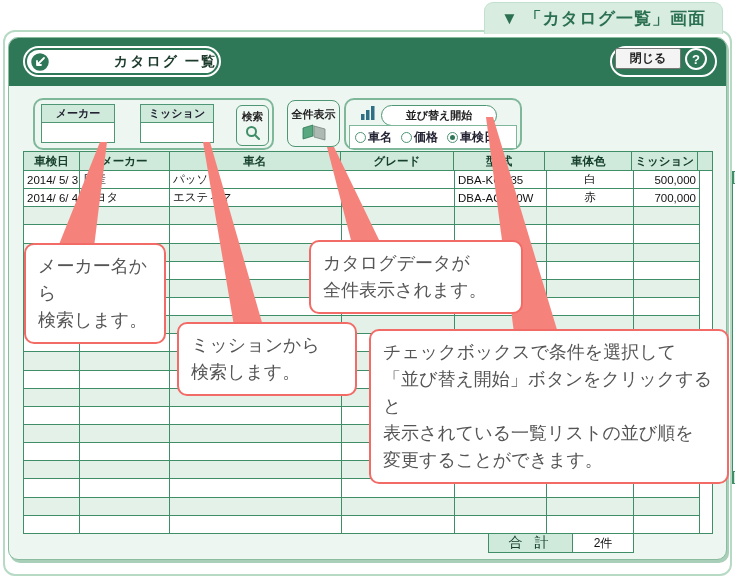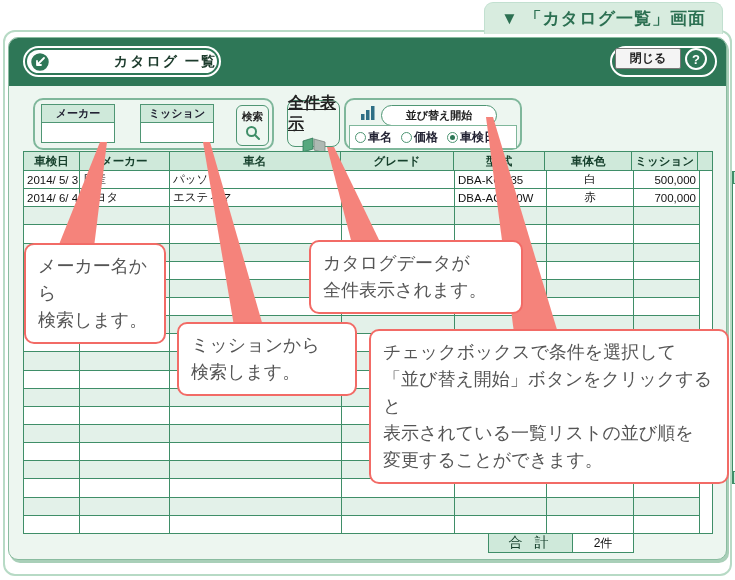--- a/index.html
+++ b/index.html
@@ -44,21 +44,21 @@
     font-size:11px; font-weight:bold; color:#223; display:flex; align-items:center; justify-content:center; }
   .field-input { height:21px; width:100%; background:#fff; border:1px solid #4f9674;
     margin-top:-1px; font-size:11px; padding:0 3px; display:block; }
   .btn-search { position:absolute; left:201px; top:5px; width:33px; height:41px;
     border:1.5px solid #4f9674; border-radius:6px; background:#eef7f1;
     display:flex; flex-direction:column; align-items:center; justify-content:center; gap:1px; cursor:pointer; }
   .btn-search .lbl { font-size:10.5px; font-weight:bold; color:#222; }
   .btn-showall { position:absolute; left:278px; top:62px; width:53px; height:47px;
     border:1.5px solid #4f9674; border-radius:8px; background:#eef7f1;
     display:flex; flex-direction:column; align-items:center; justify-content:center; gap:1px; cursor:pointer; }
-  .btn-showall .lbl { font-size:16px; font-weight:bold; color:#222;text-decoration:underline; }
+  .btn-showall .lbl { font-size:11px; font-weight:bold; color:#222; }
 
   
   .sort-panel { position:absolute; left:335px; top:60px; width:178px; height:52px;
     border:2px solid #7fb79b; border-radius:10px; background:#edf6f0;padding-left:20px; }
   .sort-bar-icon { position:absolute; left:14px; top:6px; }
   .btn-sort { position:absolute; left:35px; top:5px; width:116px; height:21px;
     background:#fff; border:1.5px solid #4f9674; border-radius:11px;
     font-size:11px; font-weight:bold; color:#222;
     display:flex; align-items:center; justify-content:center; cursor:pointer; }
   .radio-row { position:absolute; left:3px; top:25px; width:168px; height:24px;

